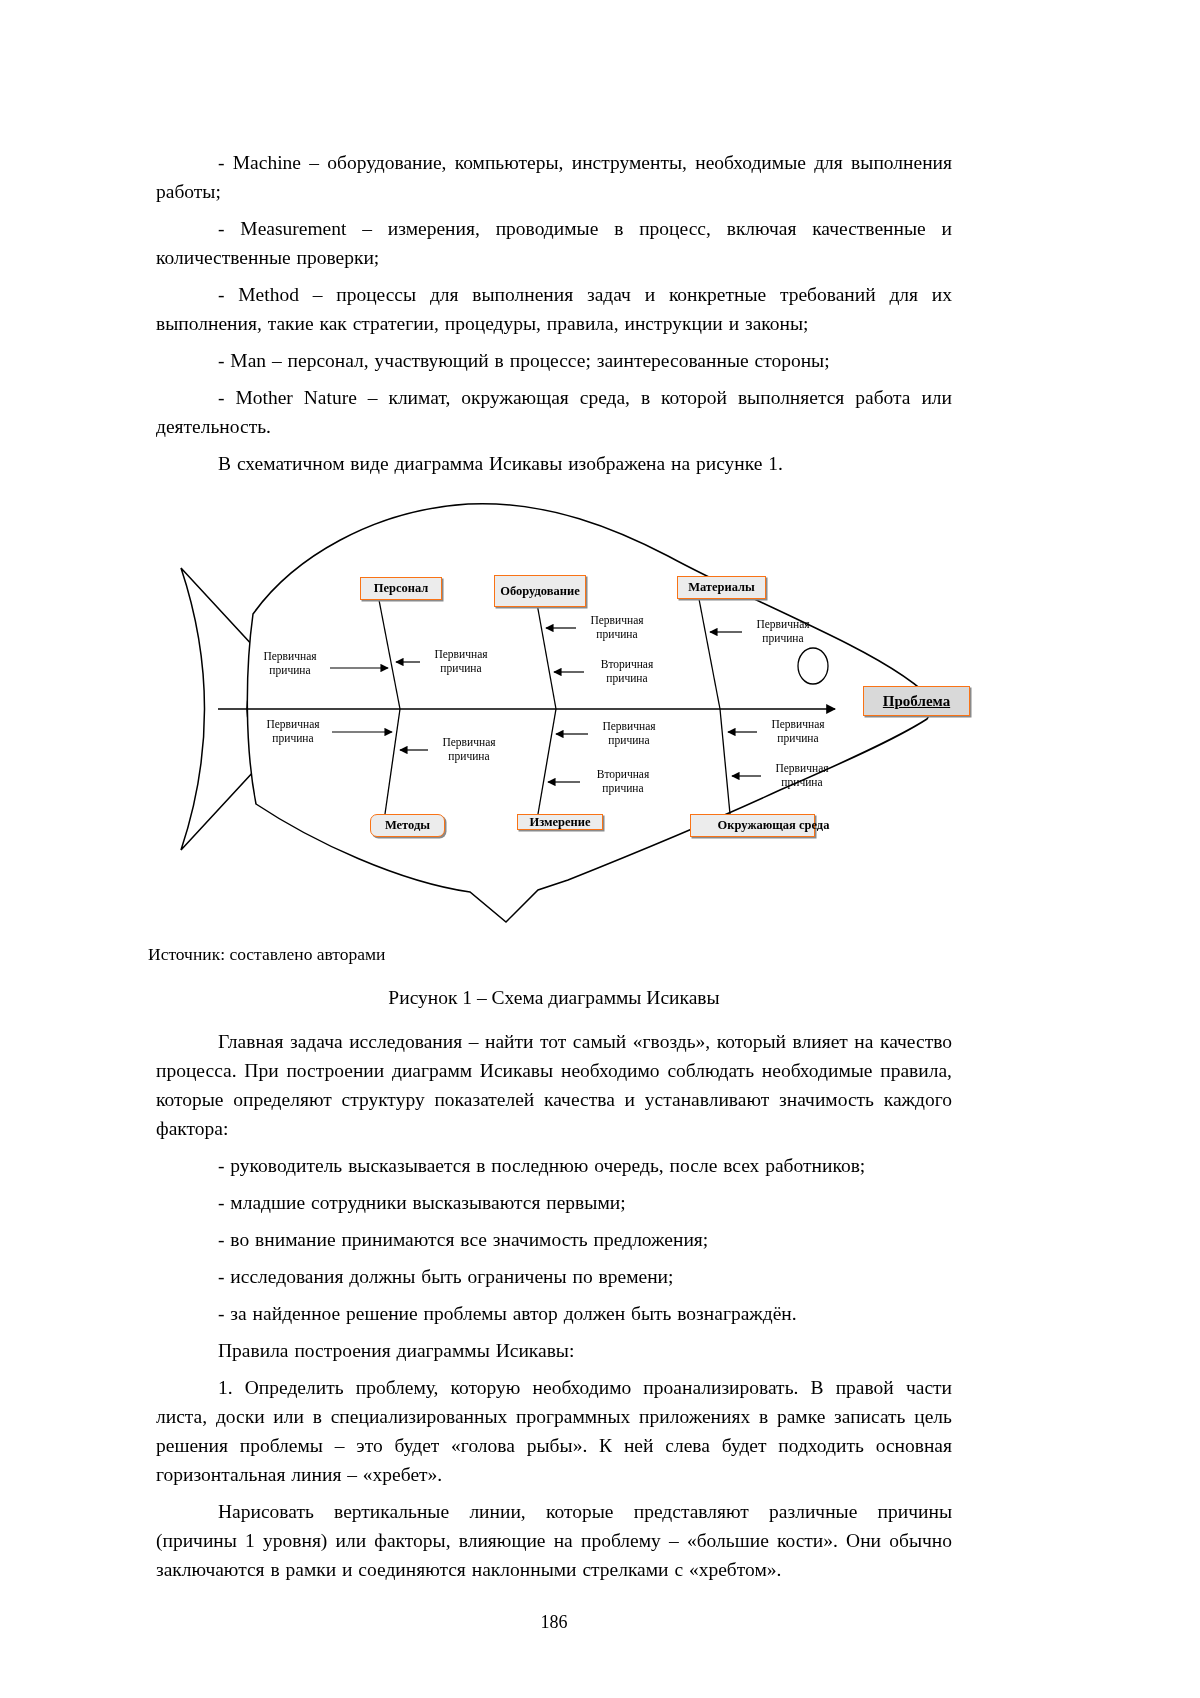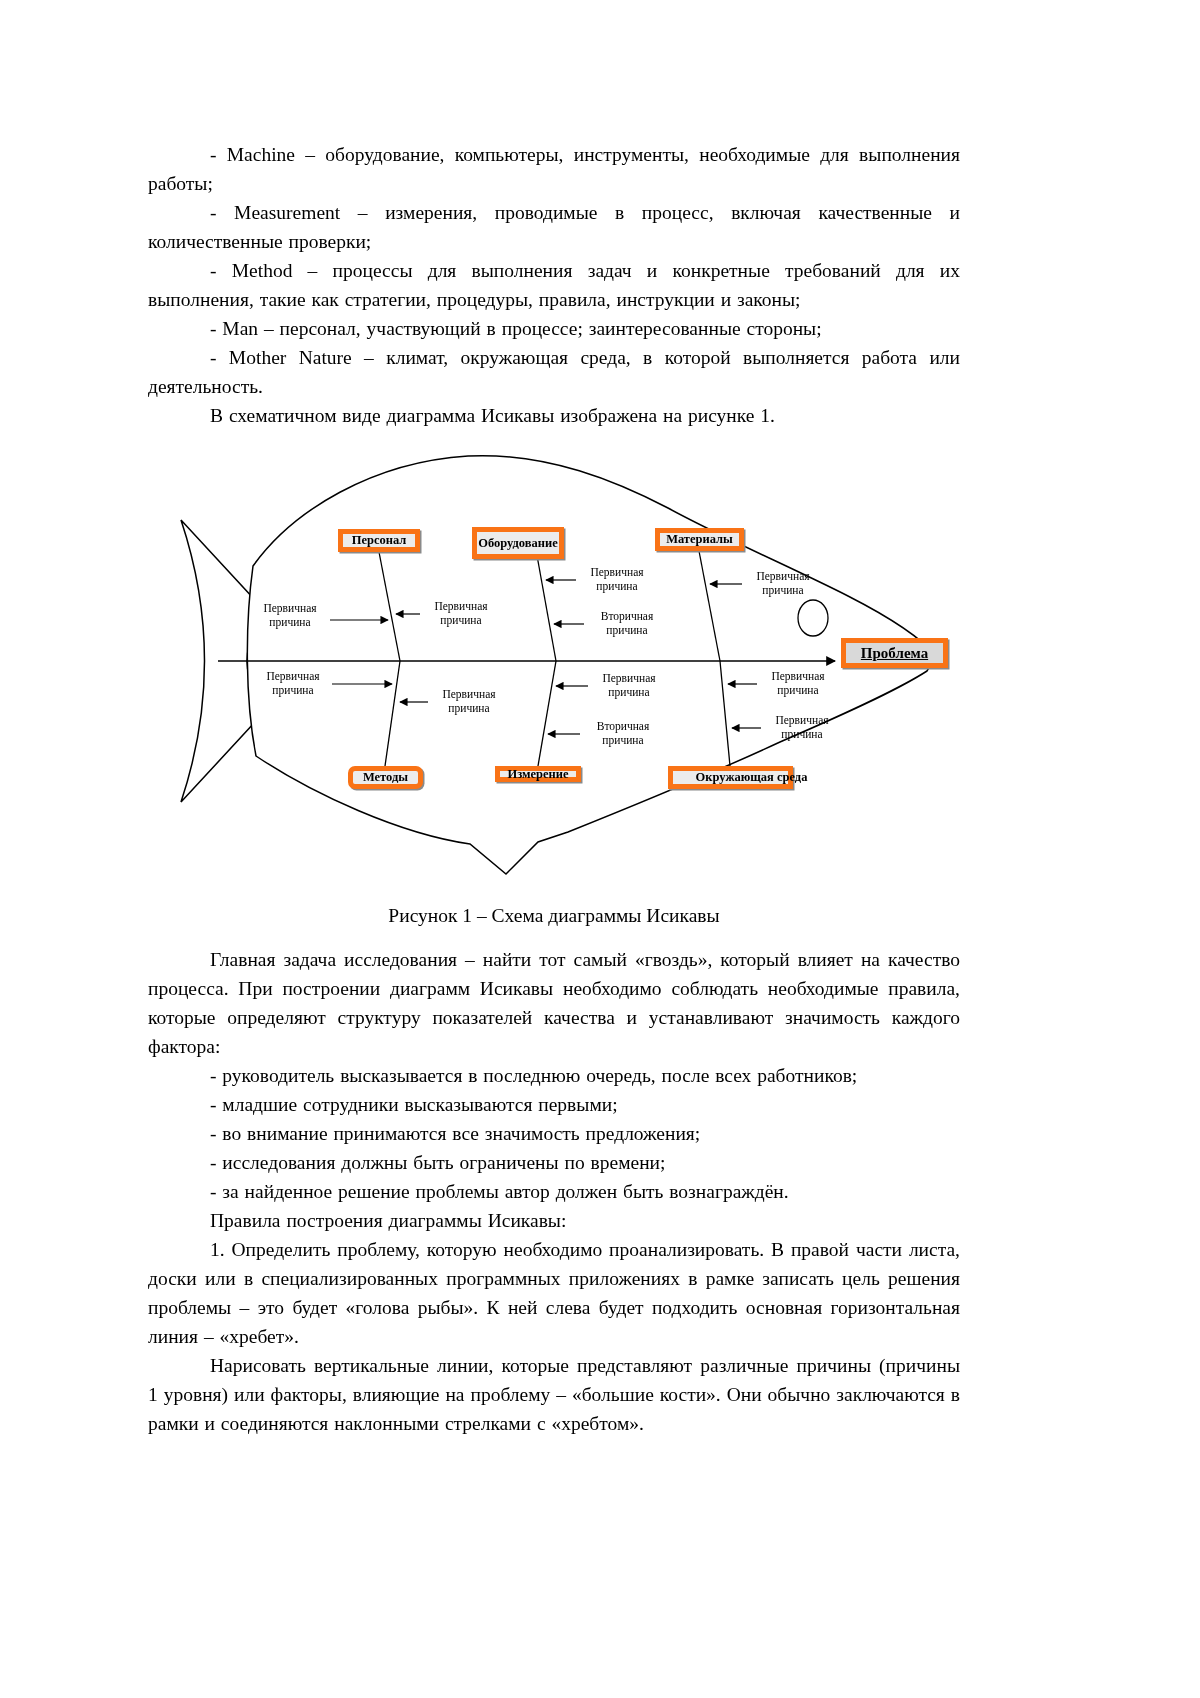--- a/index.html
+++ b/index.html
@@ -16,51 +16,52 @@
     color: #000000;
     overflow: hidden;
   }
   .content {
     position: absolute;
     left: 148px;
     top: 140px;
     width: 812px;
   }
   .para {
-    margin: 0;
+    margin: 8px;
     font-size: 19.5px;
     line-height: 29px;
     text-align: justify;
     text-indent: 62px;
     word-spacing: 1px;
   }
   
   .figure {
     position: relative;
     height: 440px;
     margin-top: 14px;
   }
   .fig-svg {
     position: absolute;
     left: 0;
     top: 0;
   }
   .diagram-box {
     position: absolute;
     box-sizing: border-box;
-    border: 5px solid #f97316;
+    border: 1px solid #f97316;
     background: #ececec;
     box-shadow: 1.5px 1.5px 0 #8a8a8a;
     display: flex;
     align-items: center;
     justify-content: center;
     font-weight: bold;
     font-size: 12.5px;
     line-height: 1;
     white-space: nowrap;
+    margin-left: 22px;
   }
   .problem-box {
     background: #d9d9d9;
     font-size: 15px;
   }
   .cause-label {
     position: absolute;
     width: 74px;
     text-align: center;
     font-size: 11.5px;
@@ -154,26 +155,28 @@
       <div class="cause-label" style="left:598px; top:126px;">Первичная причина</div>
 
       <div class="cause-label" style="left:108px; top:226px;">Первичная причина</div>
       <div class="cause-label" style="left:284px; top:244px;">Первичная причина</div>
       <div class="cause-label" style="left:444px; top:228px;">Первичная причина</div>
       <div class="cause-label secondary" style="left:436px; top:276px;">Вторичная причина</div>
       <div class="cause-label" style="left:613px; top:226px;">Первичная причина</div>
       <div class="cause-label" style="left:617px; top:270px;">Первичная причина</div>
     </div>
 
+    <p class="source-note">Источник: составлено авторами</p>
     <p class="caption">Рисунок 1 – Схема диаграммы Исикавы</p>
 
     <p class="para">Главная задача исследования – найти тот самый «гвоздь», который влияет на качество процесса. При построении диаграмм Исикавы необходимо соблюдать необходимые правила, которые определяют структуру показателей качества и устанавливают значимость каждого фактора:</p>
     <p class="para">- руководитель высказывается в последнюю очередь, после всех работников;</p>
     <p class="para">- младшие сотрудники высказываются первыми;</p>
     <p class="para">- во внимание принимаются все значимость предложения;</p>
     <p class="para">- исследования должны быть ограничены по времени;</p>
     <p class="para">- за найденное решение проблемы автор должен быть вознаграждён.</p>
     <p class="para">Правила построения диаграммы Исикавы:</p>
     <p class="para">1. Определить проблему, которую необходимо проанализировать. В правой части листа, доски или в специализированных программных приложениях в рамке записать цель решения проблемы – это будет «голова рыбы». К ней слева будет подходить основная горизонтальная линия – «хребет».</p>
     <p class="para">Нарисовать вертикальные линии, которые представляют различные причины (причины 1 уровня) или факторы, влияющие на проблему – «большие кости». Они обычно заключаются в рамки и соединяются наклонными стрелками с «хребтом».</p>
   </div>
 
+  <div class="page-number">186</div>
 </div>
 
 </body></html>

